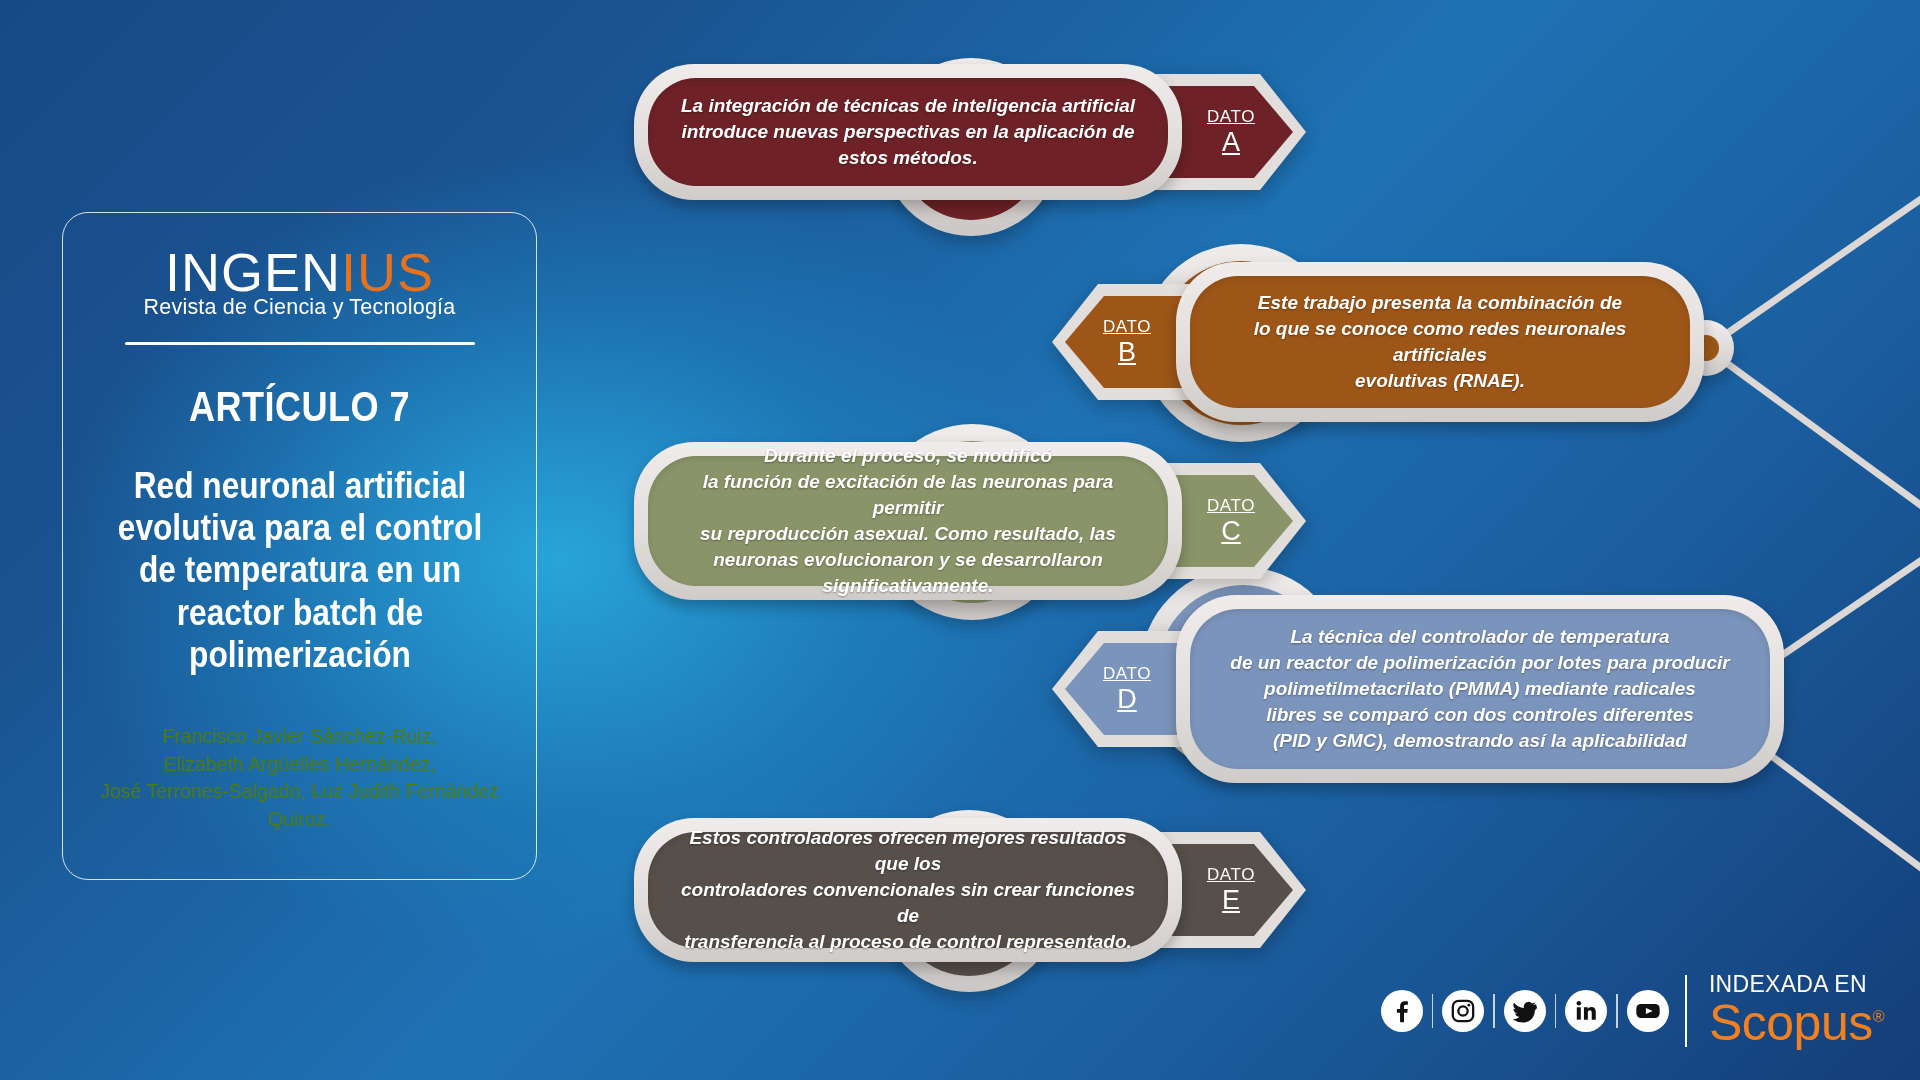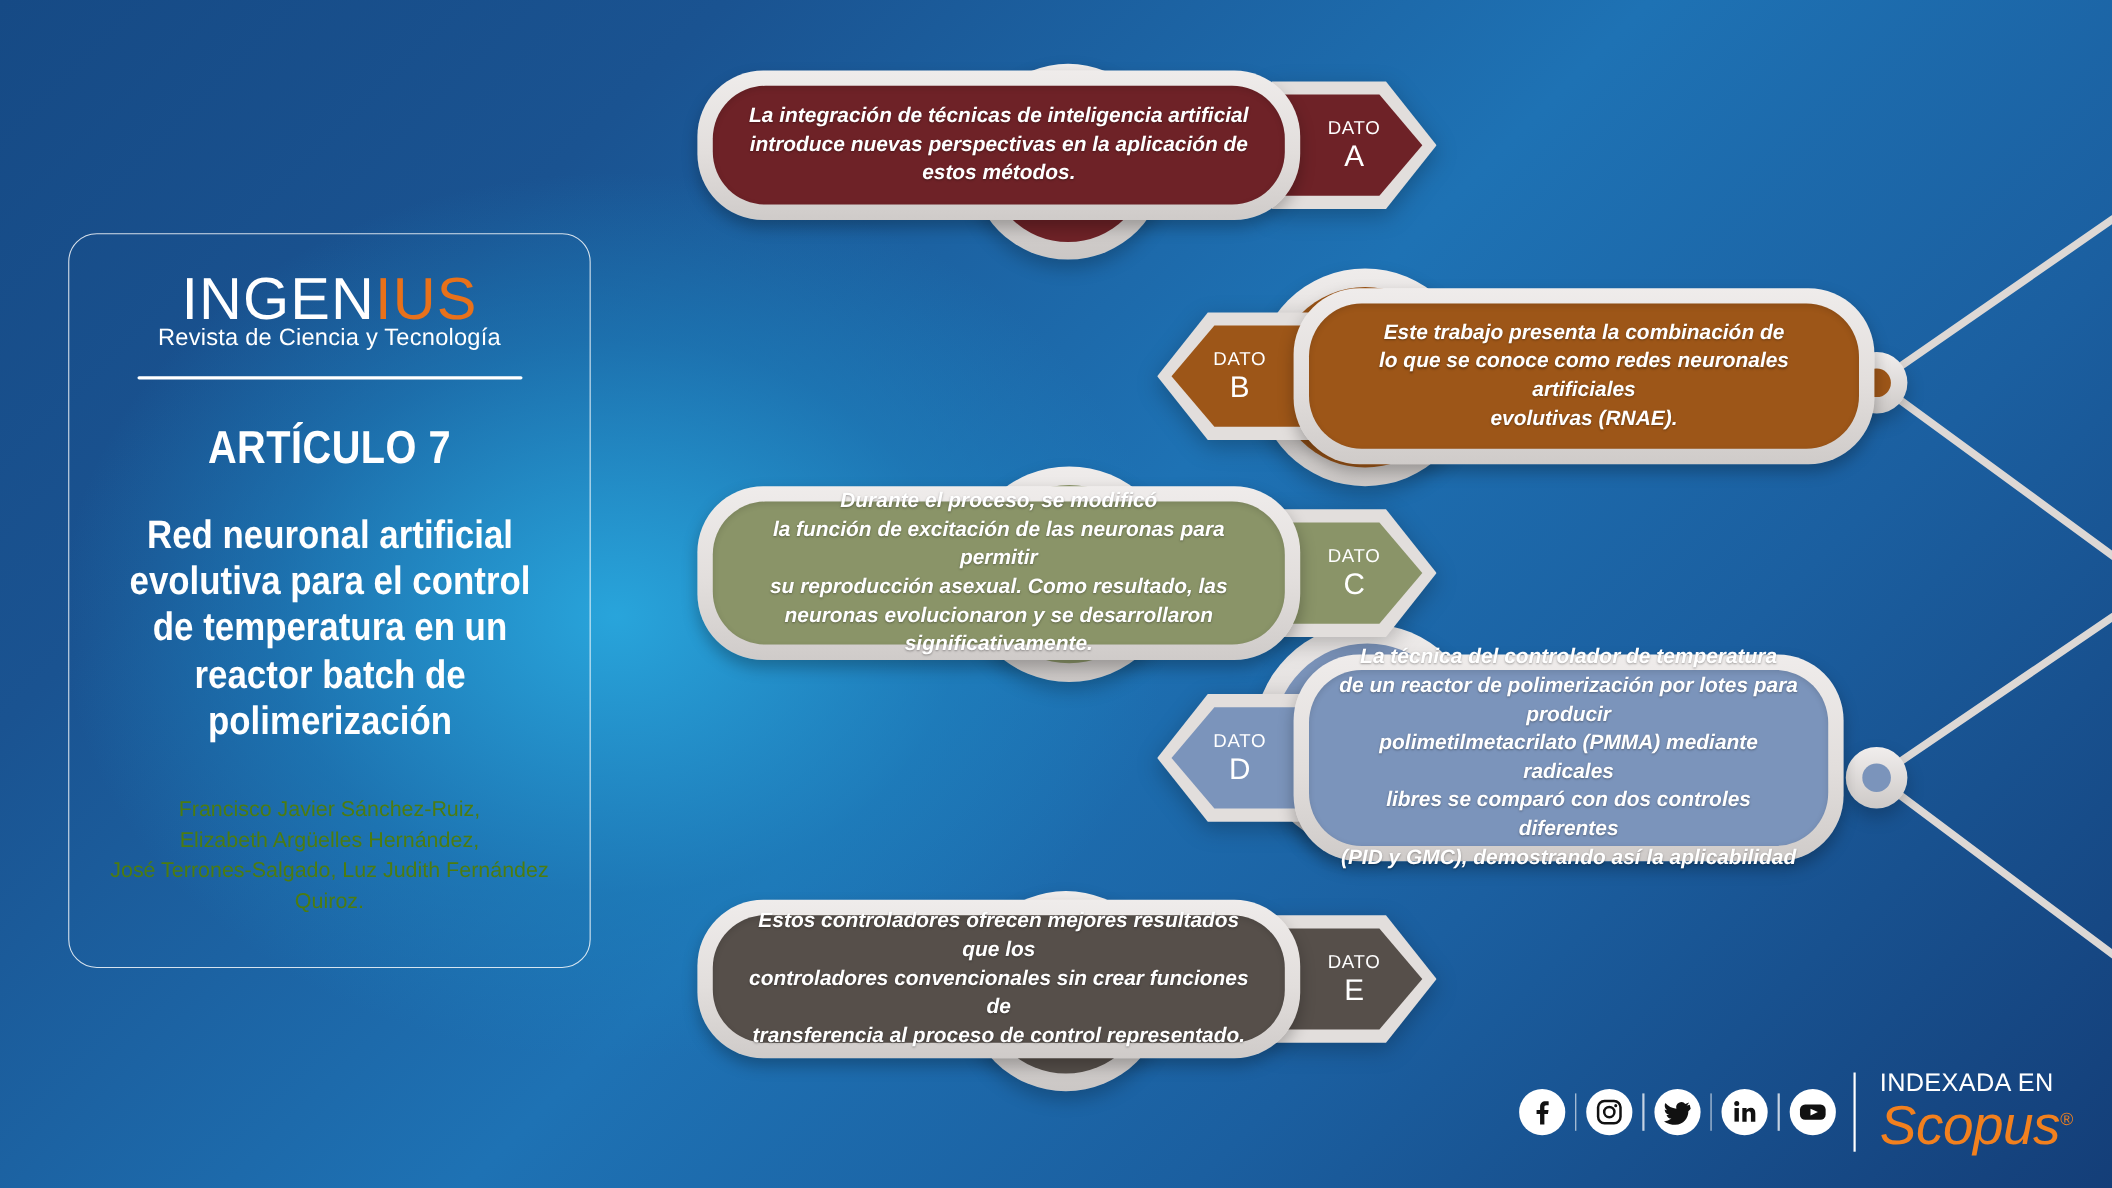--- a/index.html
+++ b/index.html
@@ -80,21 +80,21 @@
 
   
   .hex-shell{
     position:relative; width:150px; height:128px;
     filter:drop-shadow(0 6px 10px rgba(0,0,0,.25));
     display:flex; align-items:center; justify-content:center;
     z-index:1;
   }
   .hex-outer, .hex-inner{ position:absolute; inset:0; }
   .hex-label{
-    position:relative; z-index:4; color:#fff; text-align:center; line-height:1.05;
+    position:relative; z-index:4; color:#fff; text-align:center; line-height:1.05;text-decoration:underline;
   }
   .hex-label .t{ font-size:17px; font-weight:400; letter-spacing:.6px; display:block;}
   .hex-label .l{ font-size:27px; font-weight:400; display:block; margin-top:2px;}
 
   
   .ring{
     position:absolute; border-radius:50%;
     box-shadow:0 8px 16px rgba(0,0,0,.22);
   }
   .ring .ring-core{ position:absolute; border-radius:50%; }
@@ -108,21 +108,21 @@
   .sicon{
     width:42px; height:42px; border-radius:50%; background:#fff;
     display:flex; align-items:center; justify-content:center;
   }
   .sdiv{ width:1.6px; height:34px; background:rgba(255,255,255,.75); margin:0 9px; }
   .vbar{ width:2px; height:72px; background:#fff; margin:0 22px 0 16px; }
   .scopus-block{ display:flex; flex-direction:column; align-items:flex-start; }
   .indexada{ color:#fff; font-size:23px; letter-spacing:.3px; line-height:1; }
   .scopus{
     color:#f2801e; font-size:50px; font-weight:400; line-height:1;
-    margin-top:2px; position:relative; letter-spacing:-0.5px;font-style:italic;
+    margin-top:2px; position:relative; letter-spacing:-0.5px;
   }
   .scopus sup{ font-size:16px; vertical-align:super; }
 </style>
 </head>
 <body>
 
 <div class="left-panel">
 
   <div class="logo-wrap">
     <div class="logo-main"><span>INGEN</span><span class="orange">IUS</span></div>
@@ -257,21 +257,21 @@
       </svg>
       <div class="hex-label">
         <span class="t">DATO</span>
         <span class="l">D</span>
       </div>
     </div>
     <div class="ring" style="left:88px; top:-28px; width:206px; height:206px; background:linear-gradient(180deg,#efeceb,#cbc7c5); z-index:0;">
       <div class="ring-core" style="left:18px; top:18px; width:170px; height:170px; background:#7b94bb;"></div>
     </div>
     <div class="shell" style="z-index:2;">
-      <div class="bubble" style="background:#7b94bb; width:472px; height:160px;">
+      <div class="bubble" style="background:#7b94bb; width:580px; height:160px;">
         <div>
           <span>La técnica del controlador de temperatura</span>
           <span>de un reactor de polimerización por lotes para producir</span>
           <span>polimetilmetacrilato (PMMA) mediante radicales</span>
           <span>libres se comparó con dos controles diferentes</span>
           <span>(PID y GMC), demostrando así la aplicabilidad</span>
         </div>
       </div>
     </div>
   </div>

